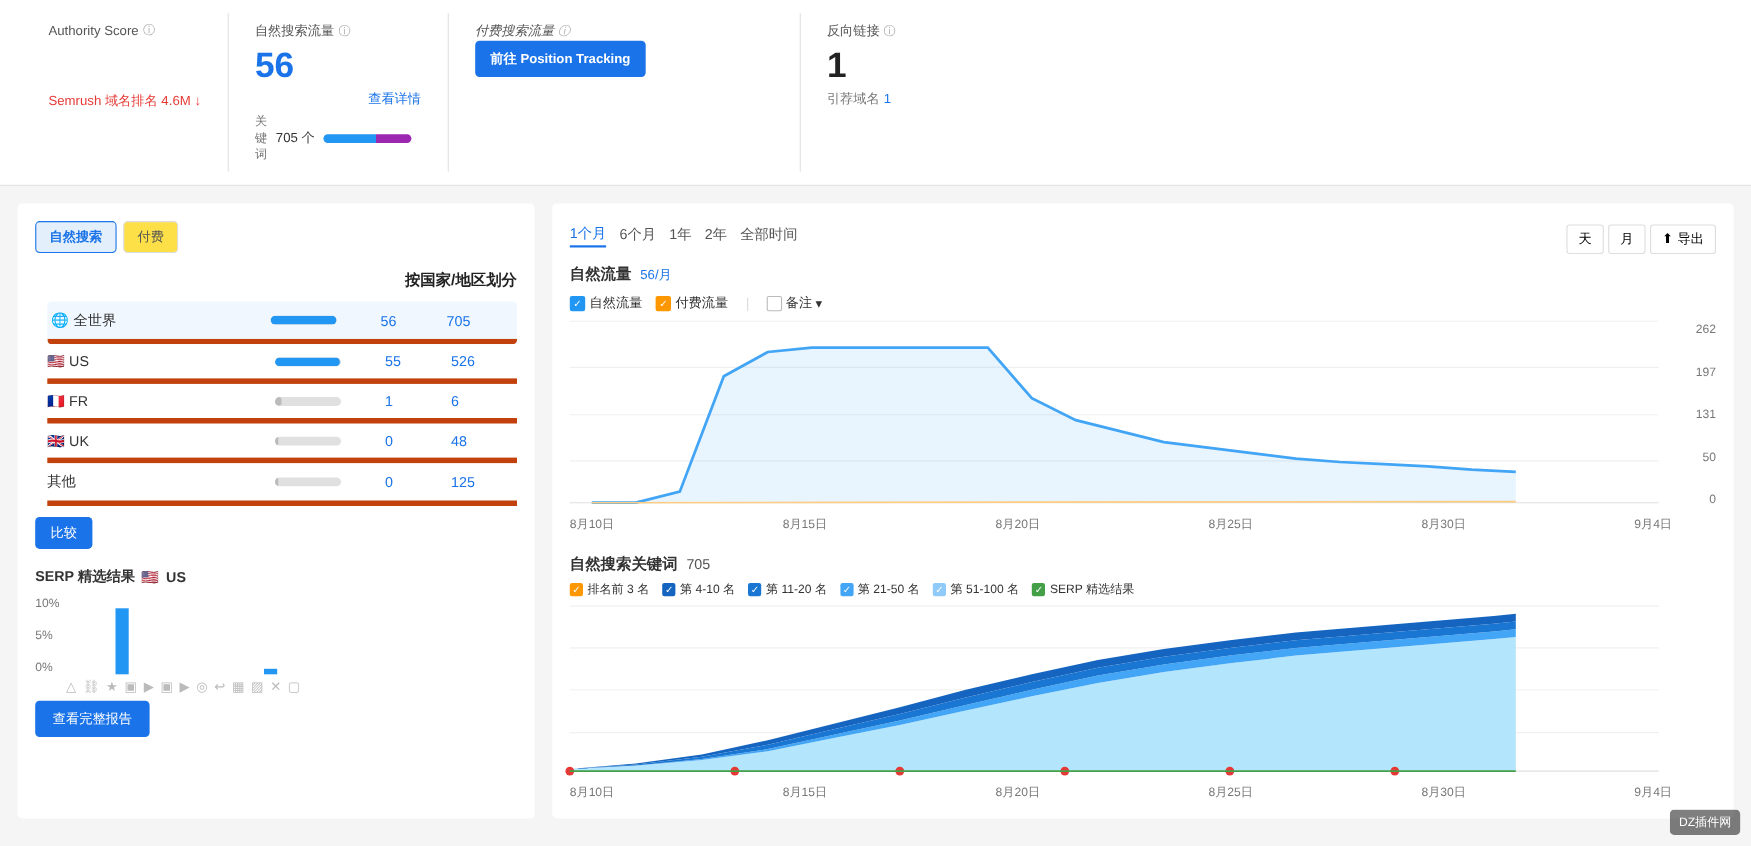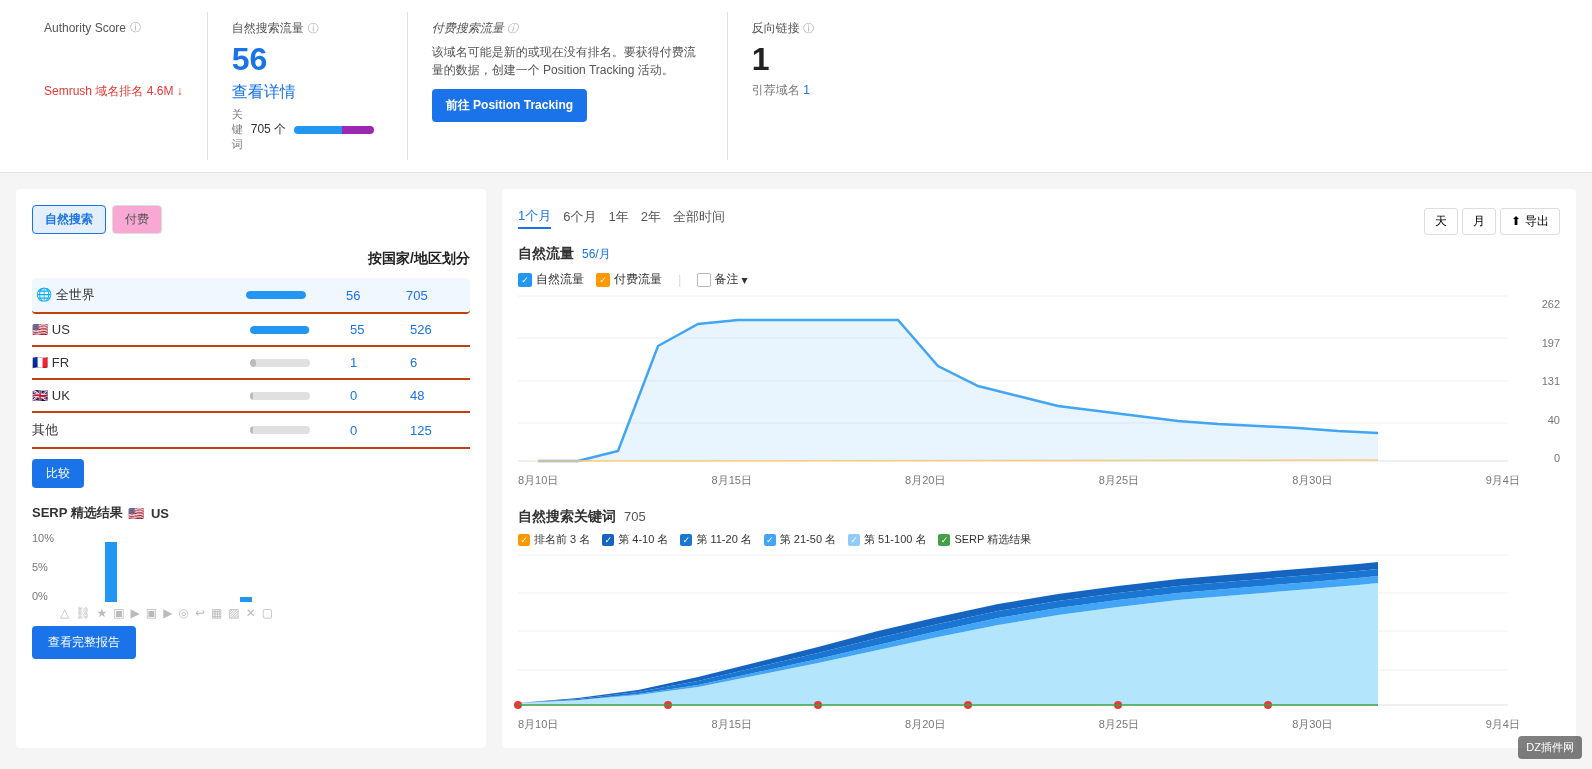--- a/index.html
+++ b/index.html
@@ -8,21 +8,21 @@
     .top-bar {
       display: flex; background: #fff; border-bottom: 1px solid #e0e0e0;
       padding: 12px 20px; gap: 0; align-items: stretch;
     }
     .top-card {
       padding: 8px 24px; border-right: 1px solid #e0e0e0; min-width: 160px;
     }
     .top-card:last-child { border-right: none; }
     .top-card-label { color: #555; font-size: 12px; display: flex; align-items: center; gap: 4px; }
     .top-card-value { font-size: 32px; font-weight: bold; color: #1a73e8; margin: 4px 0; }
-    .top-card-sub { font-size: 16px; color: #777; }
+    .top-card-sub { font-size: 12px; color: #777; text-align: right; }
     .top-card-sub a { color: #1a73e8; text-decoration: none; }
     .keyword-row { display: flex; align-items: center; gap: 8px; margin-top: 4px; font-size: 12px; }
     .keyword-bar { width: 80px; height: 8px; border-radius: 4px; background: linear-gradient(to right, #2196f3 60%, #ff9800 20%, #4caf50 10%, #9c27b0 10%); }
     .info-icon { color: #aaa; font-size: 11px; cursor: pointer; }
 
     .paid-traffic-box { padding: 8px 24px; border-right: 1px solid #e0e0e0; flex: 1; max-width: 320px; }
     .paid-traffic-box .label { color: #555; font-size: 12px; font-style: italic; }
     .paid-traffic-box .description { font-size: 12px; color: #555; margin: 6px 0 10px 0; line-height: 1.5; }
     .btn-position-tracking {
       background: #1a73e8; color: #fff; border: none; padding: 8px 14px;
@@ -38,27 +38,27 @@
     .semrush-rank span { color: #e53935; }
 
     .main-content { display: flex; padding: 16px; gap: 16px; background: #f5f5f5; }
 
     .left-panel { width: 470px; background: #fff; border-radius: 4px; padding: 16px; flex-shrink: 0; }
     .right-panel { flex: 1; background: #fff; border-radius: 4px; padding: 16px; }
 
     .tab-row { display: flex; gap: 6px; margin-bottom: 16px; }
     .tab-btn {
       padding: 5px 12px; border: 1px solid #ddd; border-radius: 4px;
-      cursor: pointer; background: #f9a8d4; font-size: 12px; color: #555;
+      cursor: pointer; background: #fde047; font-size: 12px; color: #555;
     }
     .tab-btn.active { background: #e3f0fb; border-color: #1a73e8; color: #1a73e8; font-weight: bold; }
 
     .section-title { font-size: 14px; font-weight: bold; margin-bottom: 10px; color: #222; text-align: right; }
     .table-header { display: grid; grid-template-columns: 1fr 100px 60px 60px; font-size: 12px; color: #777; padding: 4px 0; border-bottom: 1px solid #eee; margin-bottom: 4px; }
-    .table-row { display: grid; grid-template-columns: 1fr 100px 60px 60px; align-items: center; padding: 8px 0; border-bottom: 2px solid #c2410c; }
+    .table-row { display: grid; grid-template-columns: 1fr 100px 60px 60px; align-items: center; padding: 8px 0; border-bottom: 5px solid #c2410c; margin-left: 11px; }
     .table-row:last-child { border-bottom: none; }
     .table-row.highlighted { background: #f0f7ff; border-radius: 4px; padding: 8px 4px; }
     .progress-bar-bg { width: 60px; height: 8px; background: #e0e0e0; border-radius: 4px; overflow: hidden; }
     .progress-bar-fill { height: 100%; border-radius: 4px; background: #2196f3; }
     .progress-bar-fill.gray { background: #bbb; }
     .compare-btn { background: #1a73e8; color: #fff; border: none; padding: 6px 14px; border-radius: 4px; cursor: pointer; font-size: 12px; margin-top: 10px; }
 
     .serp-section { margin-top: 16px; }
     .serp-title { font-size: 13px; font-weight: bold; margin-bottom: 10px; display: flex; align-items: center; gap: 6px; }
     .serp-chart-area { height: 80px; position: relative; margin-bottom: 6px; }
@@ -123,21 +123,20 @@
       <span style="font-size:12px;">705 个</span>
       <div class="keyword-bar"></div>
     </div>
   </div>
 
   <div class="paid-traffic-box">
     <div class="label">
       <span>付费搜索流量</span>
       <span class="info-icon">ⓘ</span>
     </div>
-    <div class="description">该域名可能是新的或现在没有排名。要获得付费流量的数据，创建一个 Position Tracking 活动。</div>
     <button class="btn-position-tracking">前往 Position Tracking</button>
   </div>
 
   <div class="backlinks-card" style="padding: 8px 24px; min-width:200px;">
     <div class="label">
       <span>反向链接</span>
       <span class="info-icon">ⓘ</span>
     </div>
     <div class="value" style="font-size:32px; font-weight:bold; color:#222; margin:4px 0;">1</div>
     <div class="sub">
@@ -304,21 +303,21 @@
 
         <polygon points="20,165 60,165 100,155 140,50 180,28 220,24 260,24 300,24 340,24 380,24 420,70 460,90 500,100 540,110 580,115 620,120 660,125 700,128 740,130 780,132 820,135 860,137 860,165 20,165" fill="rgba(66,165,245,0.12)"></polygon>
 
         <polyline points="20,165 860,164" fill="none" stroke="#ffcc80" stroke-width="1.5"></polyline>
       </svg>
       
       <div class="chart-y-axis">
         <span>262</span>
         <span>197</span>
         <span>131</span>
-        <span>40</span>
+        <span>50</span>
         <span>0</span>
       </div>
     </div>
 
     <div class="chart-x-axis" style="padding-right:40px;">
       <span>8月10日</span>
       <span>8月15日</span>
       <span>8月20日</span>
       <span>8月25日</span>
       <span>8月30日</span>

